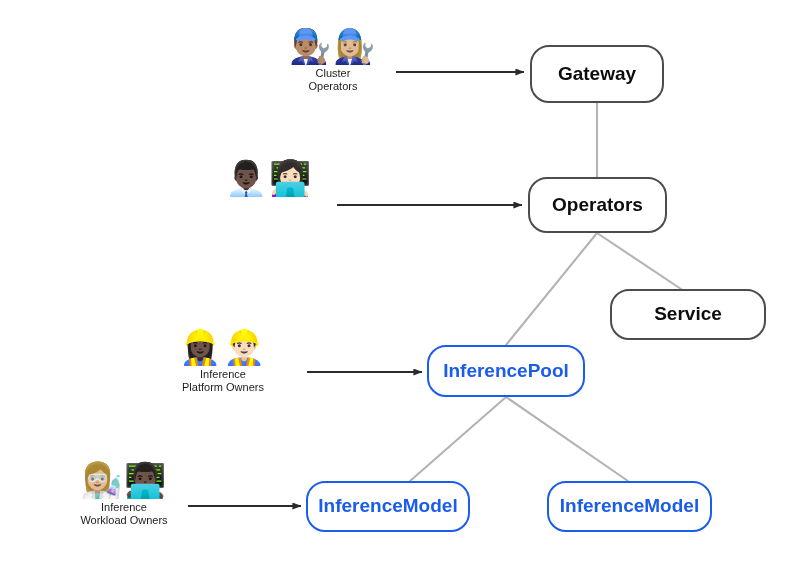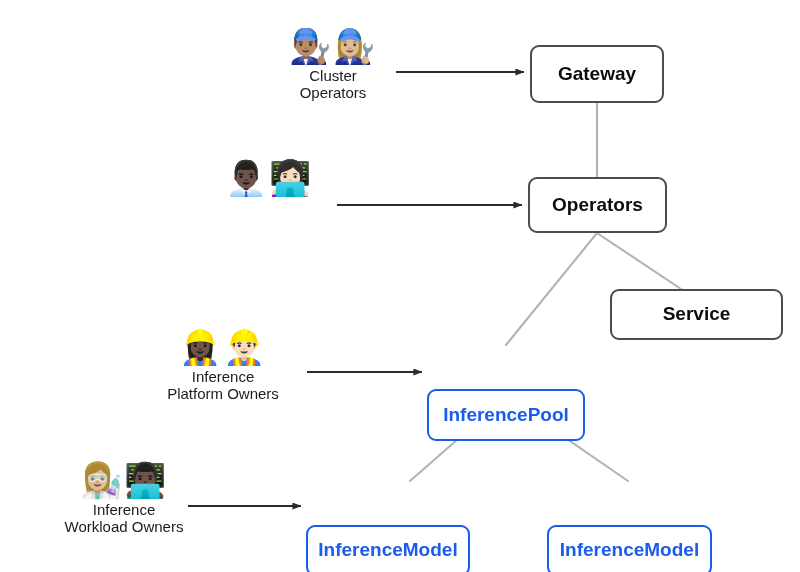--- a/index.html
+++ b/index.html
@@ -27,61 +27,60 @@
     pointer-events: none;
   }
 
   
   .node {
     position: absolute;
     box-sizing: border-box;
     display: flex;
     align-items: center;
     justify-content: center;
-    border-radius: 9px;
+    border-radius: 19px;
     background: #ffffff;
     text-align: center;
     line-height: 1.1;
   }
   .node .node-label {
     display: block;
     white-space: nowrap;
   }
   .node.k8s {
     border: 2px solid #4c4c4c;
     color: #0d0d0d;
     font-size: 19px;
     font-weight: bold;
   }
   .node.gie {
     border: 2.4px solid #1a5ceb;
     color: #1a5ceb;
     font-size: 19px;
     font-weight: bold;
-    margin-top: 44px;
   }
 
   
   .persona {
     position: absolute;
     display: flex;
     flex-direction: column;
     align-items: center;
     width: 190px;
     text-align: center;
   }
   .persona .emojis {
     font-size: 34px;
     line-height: 1.05;
     letter-spacing: 1px;
     white-space: nowrap;
   }
   .persona .caption {
     margin-top: 2px;
-    font-size: 15px;
+    font-size: 11px;
     color: #1c1c1c;
     line-height: 1.18;
     white-space: pre-line;
   }
 </style>
 </head>
 <body>
 
 <div id="canvas">
 
@@ -131,21 +130,21 @@
   </div>
 
   <div class="node k8s" style="left:530px; top:45px; width:134px; height:58px;">
     <span class="node-label">Gateway</span>
   </div>
 
   <div class="node k8s" style="left:528px; top:177px; width:139px; height:56px;">
     <span class="node-label">Operators</span>
   </div>
 
-  <div class="node k8s" style="left:610px; top:289px; width:173px; height:51px;">
+  <div class="node k8s" style="left:610px; top:289px; width:156px; height:51px;">
     <span class="node-label">Service</span>
   </div>
 
   <div class="node gie" style="left:427px; top:345px; width:158px; height:52px;">
     <span class="node-label">InferencePool</span>
   </div>
 
   <div class="node gie" style="left:306px; top:481px; width:164px; height:51px;">
     <span class="node-label">InferenceModel</span>
   </div>

